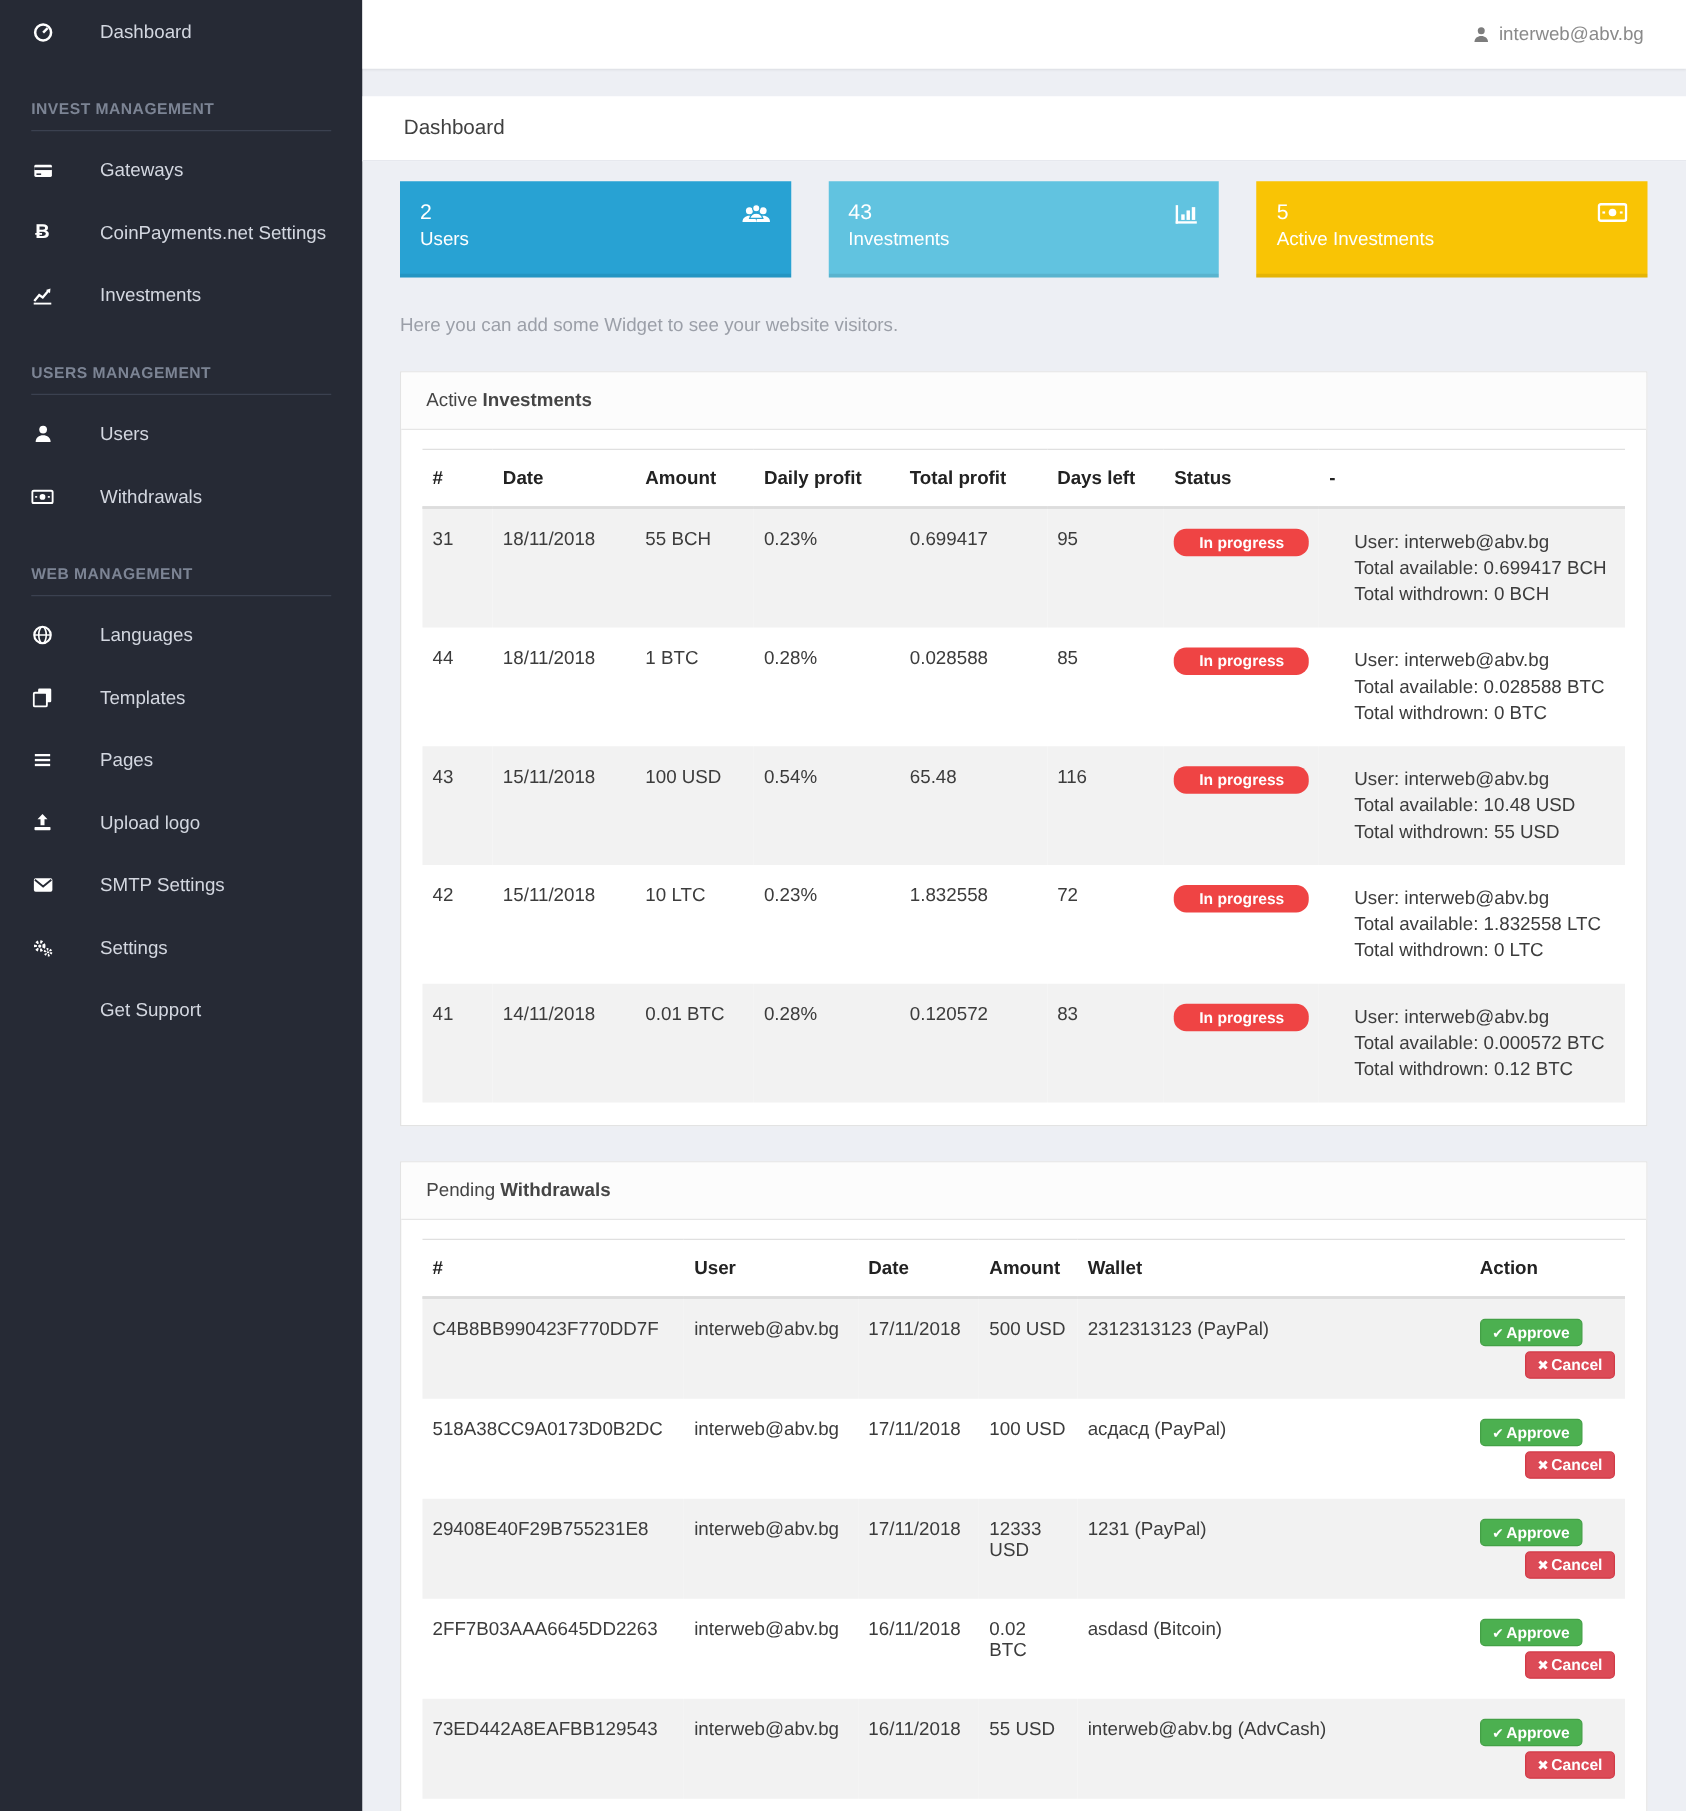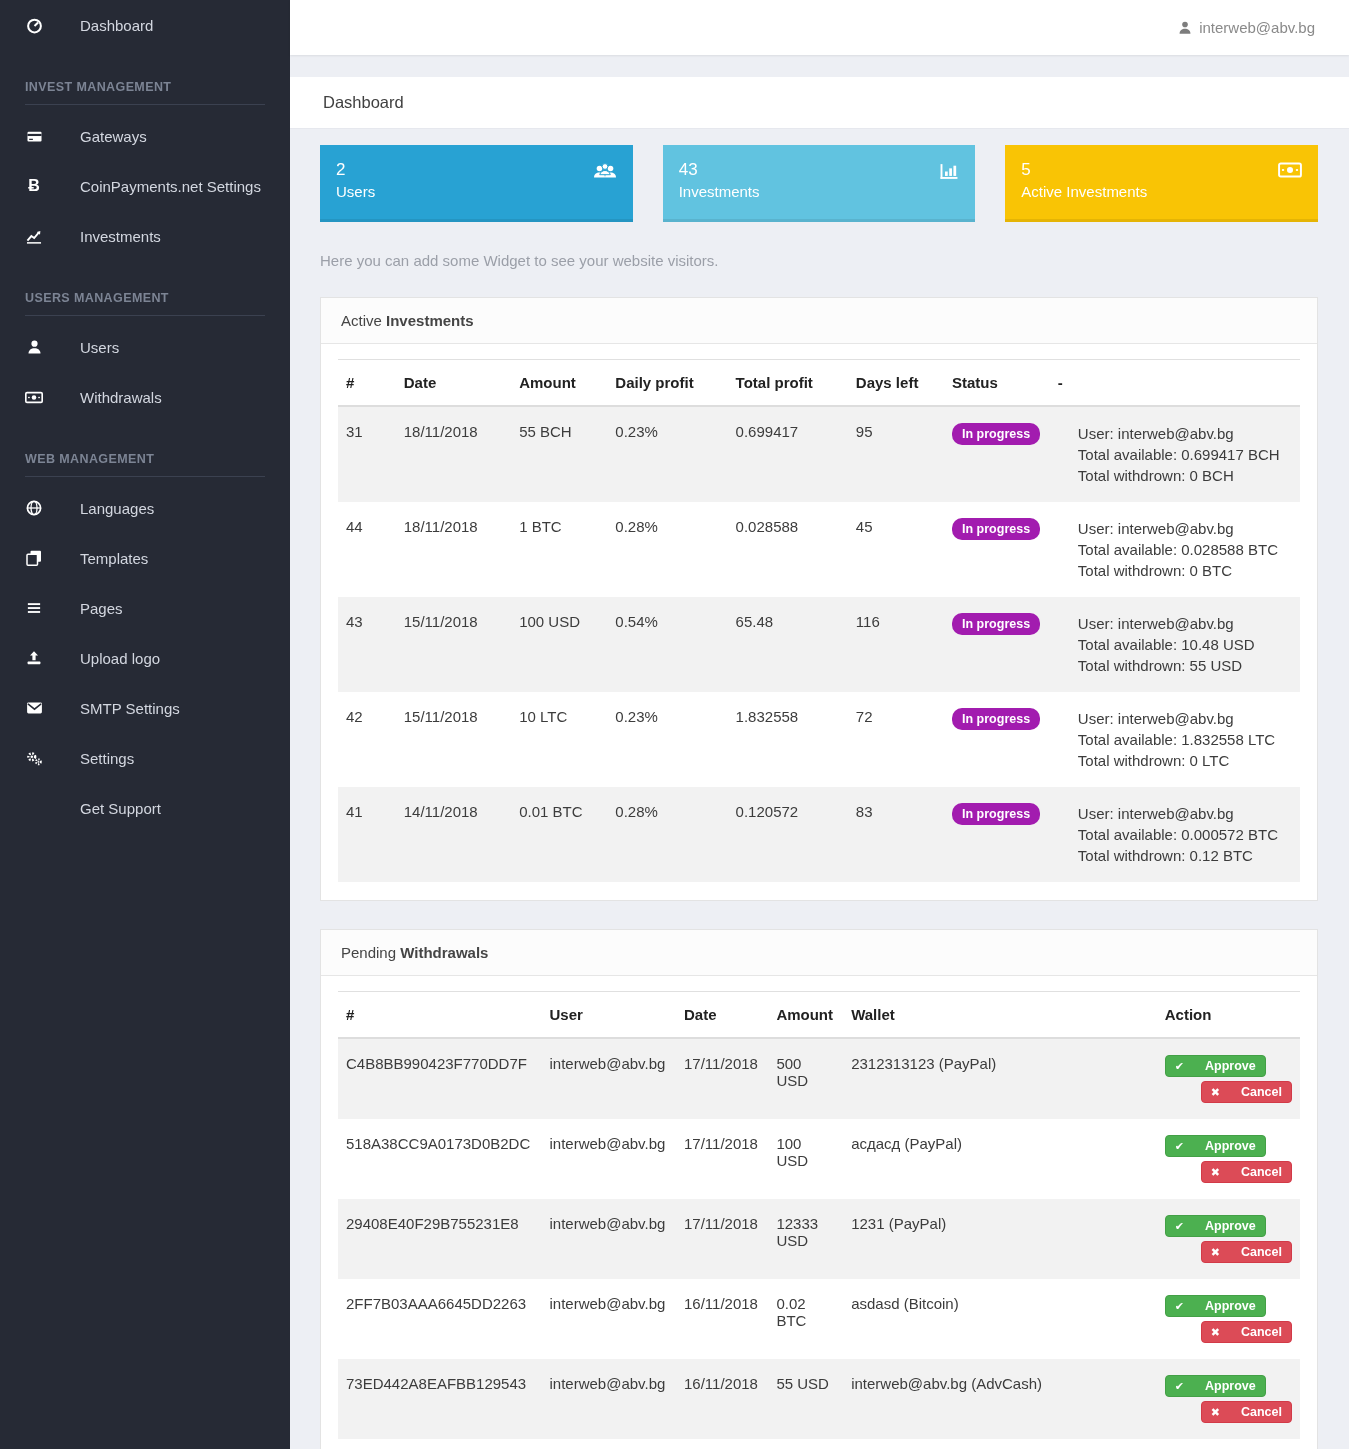--- a/index.html
+++ b/index.html
@@ -87,27 +87,27 @@
   .tbl-inv th:nth-child(1){width:6%}   .tbl-inv th:nth-child(2){width:12%}
   .tbl-inv th:nth-child(3){width:10%}  .tbl-inv th:nth-child(4){width:12.5%}
   .tbl-inv th:nth-child(5){width:12.5%}.tbl-inv th:nth-child(6){width:10%}
   .tbl-inv th:nth-child(7){width:11%}  .tbl-inv th:nth-child(8){width:26%}
 
   .tbl-wd th:nth-child(1){width:23%}   .tbl-wd th:nth-child(2){width:15.5%}
   .tbl-wd th:nth-child(3){width:11%}   .tbl-wd th:nth-child(4){width:9%}
   .tbl-wd th:nth-child(5){width:32%}   .tbl-wd th:nth-child(6){width:9.5%}
 
   .badge {
-    display:inline-block; background:#a21caf; color:#fff; font-size:12.5px;
-    font-weight:bold; padding:4px 10px; border-radius:10px; white-space:nowrap;
+    display:inline-block; background:#ef4444; color:#fff; font-size:12.5px;
+    font-weight:bold; padding:4px 20px; border-radius:10px; white-space:nowrap;
   }
 
   .actions { display:flex; flex-direction:column; align-items:flex-start; gap:4px; }
   .btn {
-    display:inline-flex; align-items:center; gap:21px; border-radius:4px;
+    display:inline-flex; align-items:center; gap:2px; border-radius:4px;
     color:#fff; font-size:12.5px; font-weight:bold; padding:3px 9px;
     border:1px solid transparent; cursor:pointer; font-family:inherit;
   }
   .btn-approve { background:#4cb050; border-color:#43a046; }
   .btn-cancel  { background:#dc4b57; border-color:#d23a47;margin-left:36px; }
   .btn .b-ico::before { font-size:11px; }
   .btn-approve .b-ico::before { content:"\2714"; }
   .btn-cancel  .b-ico::before { content:"\2716"; }
 </style>
 </head>
@@ -350,21 +350,21 @@
       <div class="detail-line">Total withdrown: 0 BCH</div>
     </td>
   </tr>
 
   <tr>
     <td>44</td>
     <td>18/11/2018</td>
     <td>1 BTC</td>
     <td>0.28%</td>
     <td>0.028588</td>
-    <td>45</td>
+    <td>85</td>
     <td><span class="badge">In progress</span></td>
     <td>
       <div class="detail-line">User: interweb@abv.bg</div>
       <div class="detail-line">Total available: 0.028588 BTC</div>
       <div class="detail-line">Total withdrown: 0 BTC</div>
     </td>
   </tr>
 
   <tr>
     <td>43</td>

